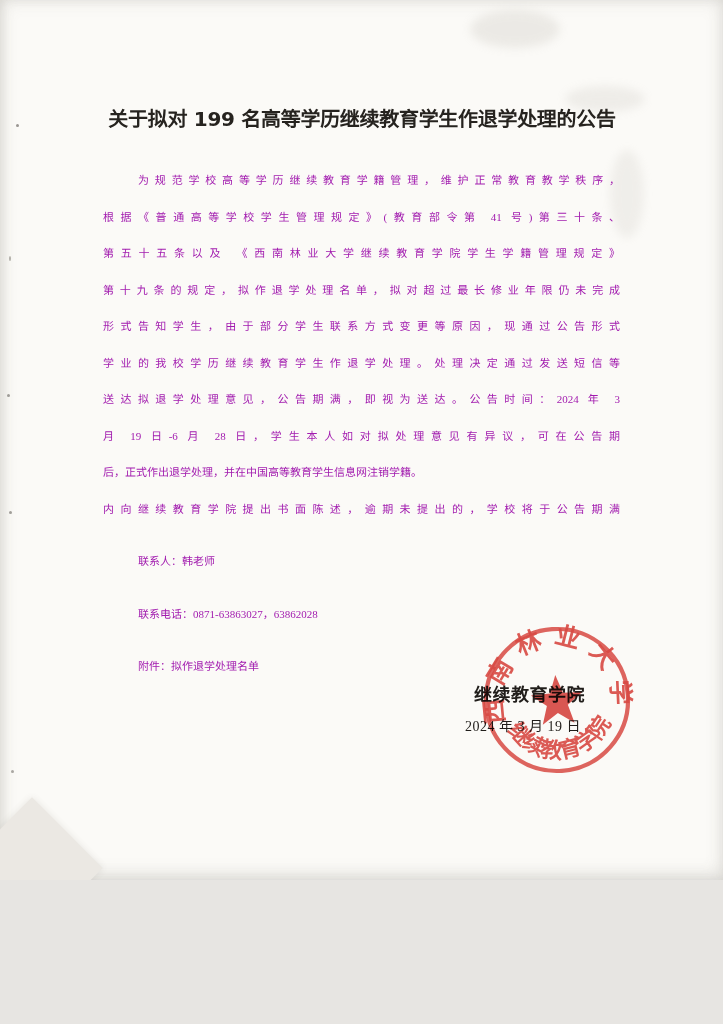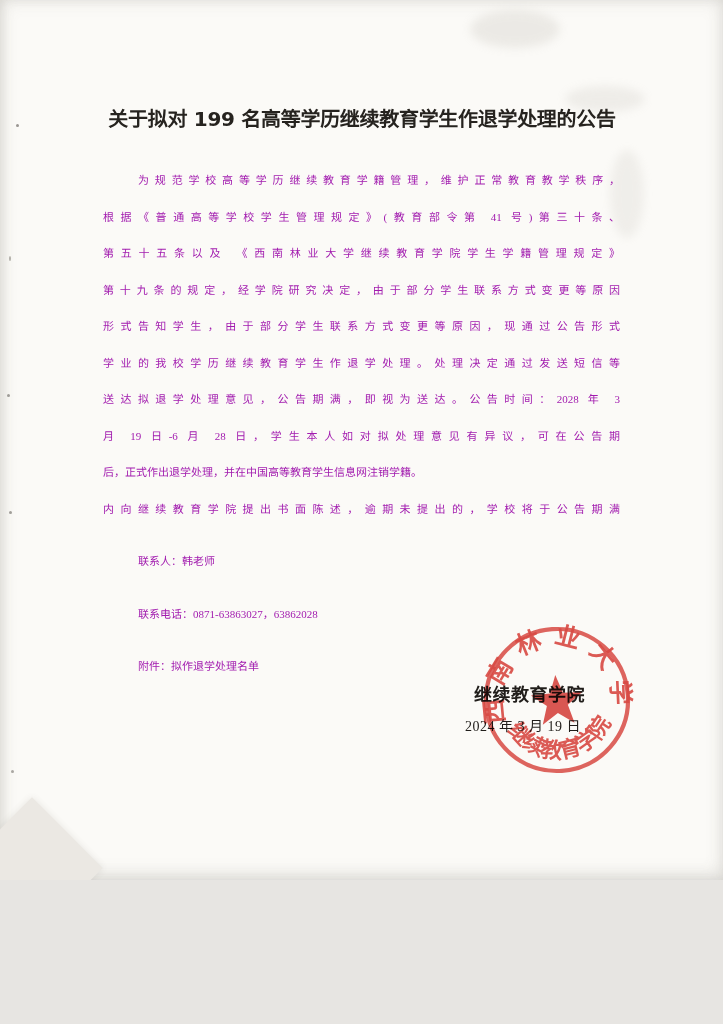--- a/index.html
+++ b/index.html
@@ -89,24 +89,24 @@
   <div class="speck" style="left:9px;top:511px;width:3px;height:3px;opacity:.5"></div>
   <div class="speck" style="left:11px;top:770px;width:3px;height:3px;opacity:.45"></div>
   <div class="edge-diag"></div>
 
   <div class="title">关于拟对 199 名高等学历继续教育学生作退学处理的公告</div>
 
   <div class="bodyblock">
     <div class="line just indent">为规范学校高等学历继续教育学籍管理，维护正常教育教学秩序，</div>
     <div class="line just">根据《普通高等学校学生管理规定》(教育部令第 41 号)第三十条、</div>
     <div class="line just">第五十五条以及 《西南林业大学继续教育学院学生学籍管理规定》</div>
-    <div class="line just">第十九条的规定，经学院研究决定，由于部分学生联系方式变更等原因</div>
+    <div class="line just">第十九条的规定，拟作退学处理名单，拟对超过最长修业年限仍未完成</div>
     <div class="line just">形式告知学生，由于部分学生联系方式变更等原因，现通过公告形式</div>
     <div class="line just">学业的我校学历继续教育学生作退学处理。处理决定通过发送短信等</div>
-    <div class="line just">送达拟退学处理意见，公告期满，即视为送达。公告时间：2028 年 3</div>
+    <div class="line just">送达拟退学处理意见，公告期满，即视为送达。公告时间：2024 年 3</div>
     <div class="line just">月 19 日-6 月 28 日，学生本人如对拟处理意见有异议，可在公告期</div>
     <div class="line">后，正式作出退学处理，并在中国高等教育学生信息网注销学籍。</div>
     <div class="line just">内向继续教育学院提出书面陈述，逾期未提出的，学校将于公告期满</div>
     <div class="line contact">联系人：韩老师</div>
     <div class="line contact">联系电话：0871-63863027，63862028</div>
     <div class="line contact">附件：拟作退学处理名单</div>
   </div>
 
   <div class="sig-org">继续教育学院</div>
   <div class="sig-date">2024 年 3 月 19 日</div>

